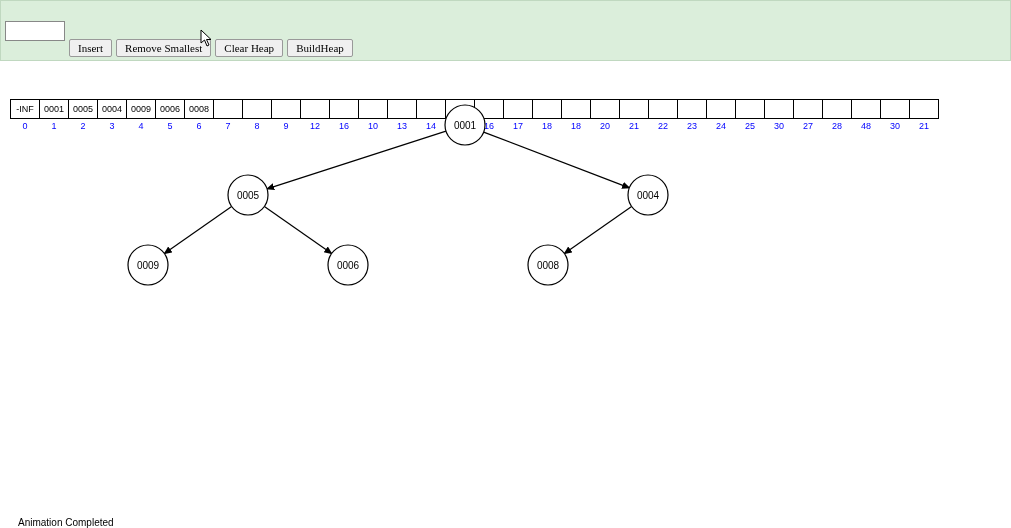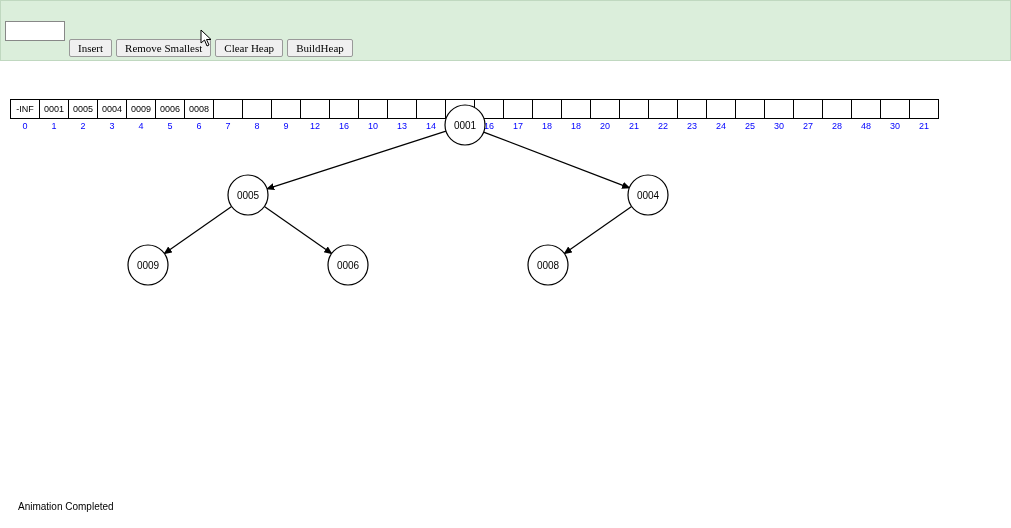--- a/index.html
+++ b/index.html
@@ -93,21 +93,21 @@
     fill: #000;
   }
   .tree-edge {
     stroke: #000;
     stroke-width: 1.2;
     fill: none;
   }
 
   .status-bar {
     position: absolute;
-    bottom: 16px;
+    bottom: 0;
     left: 18px;
     font-size: 10px;
     color: #000;
   }
 
   .cursor {
     position: absolute;
     left: 200px;
     top: 29px;
     pointer-events: none;

